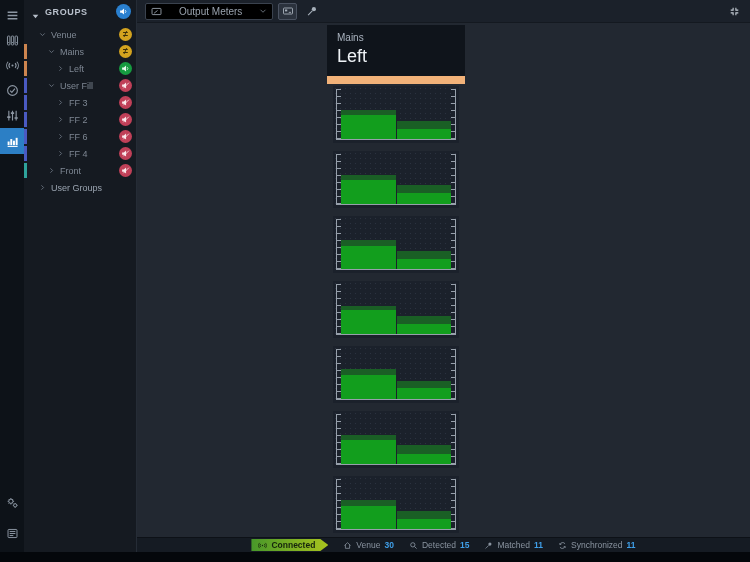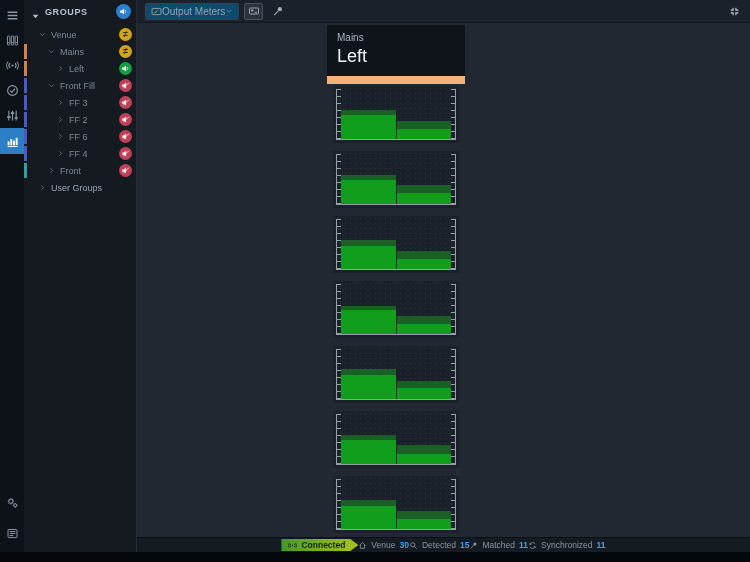--- a/index.html
+++ b/index.html
@@ -36,21 +36,21 @@
   .tree-row.bright .tree-label { color:#9aa4b0; }
   .badge { position:absolute; right:4px; top:2px; width:13px; height:13px; border-radius:50%; display:flex; align-items:center; justify-content:center; cursor:pointer; }
   .badge svg { width:9px; height:9px; }
   .badge.mixed { background:var(--badge-mixed,#d3a31f); color:#3a2f0a; font-size:9px; font-weight:bold; line-height:1; }
   .badge.unmuted { background:var(--badge-unmuted,#169b40); color:#eafbef; }
   .badge.muted { background:var(--badge-muted,#c04058); color:#fbe9ec; }
 
   
   .main { flex:1; display:flex; flex-direction:column; min-width:0; background:#222831; }
   .topbar { height:23px; background:#1b212a; border-bottom:1px solid #141920; display:flex; align-items:center; padding-left:8px; flex-shrink:0; }
-  .dropdown { height:17px; background:#0c4a6e; border:1px solid #3a424e; border-radius:2px; display:flex; align-items:center; padding:0 5px; gap:0; color:#99a2ad; font-size:10px; cursor:pointer; }
+  .dropdown { height:17px; background:#000000; border:1px solid #3a424e; border-radius:2px; display:flex; align-items:center; padding:0 5px; gap:17px; color:#99a2ad; font-size:10px; cursor:pointer; }
   .dropdown svg { width:11px; height:11px; }
   .dropdown .dd-chevron svg { width:8px; height:8px; color:#7c8692; }
   .toolbar-btn { width:19px; height:17px; margin-left:5px; display:flex; align-items:center; justify-content:center; color:#a7b0ba; border:1px solid transparent; border-radius:2px; cursor:pointer; }
   .toolbar-btn.active { background:#2b323d; border-color:#4a5260; }
   .toolbar-btn svg { width:12px; height:12px; }
   .collapse-btn { margin-left:auto; margin-right:10px; color:#c6cdd5; cursor:pointer; display:flex; }
   .collapse-btn svg { width:11px; height:11px; }
 
   .content { flex:1; position:relative; overflow:hidden; background:#222831; }
 
@@ -73,21 +73,21 @@
     background: repeating-linear-gradient(to bottom, #97a0ab 0 1px, transparent 1px 7px); }
   .ruler.left .ticks { left:0; }
   .ruler.right .ticks { right:0; }
   .baseline { position:absolute; left:3px; right:3px; bottom:3px; height:1px; background:#97a0ab; }
   .bars { position:absolute; left:8px; right:8px; top:4px; bottom:4px; display:flex; gap:1px; }
   .bar { flex:1; position:relative; }
   .bar .fill { position:absolute; bottom:0; left:0; right:0; background:var(--bar-bright,#129e1d); }
   .bar .peakseg { position:absolute; left:0; right:0; background:var(--bar-dark,#1a5f25); }
 
   
-  .statusbar { height:15px; background:#151b23; border-top:1px solid #0d1117; display:flex; align-items:center; justify-content:center; flex-shrink:0; }
+  .statusbar { height:15px; background:#151b23; border-top:1px solid #0d1117; display:flex; align-items:center; justify-content:center; gap:15px; flex-shrink:0; }
   .connected-badge { height:12px; padding:0 13px 0 7px; background:linear-gradient(90deg,#47972a,#a8c31e);
     clip-path:polygon(0 0, calc(100% - 8px) 0, 100% 50%, calc(100% - 8px) 100%, 0 100%);
     color:#15230d; font-size:8.5px; font-weight:bold; display:flex; align-items:center; gap:4px; }
   .connected-badge svg { width:9px; height:9px; }
   .status-item { display:flex; align-items:center; gap:4px; color:#8a94a0; font-size:8.5px; }
   .status-item svg { width:9px; height:9px; }
   .status-value { color:var(--num-blue,#3f9fe8); font-weight:bold; }
 
   .bottom-strip { height:10px; background:#04070b; flex-shrink:0; }
 </style>
@@ -220,21 +220,21 @@
                   <path d="M11,5.5 a3.4,3.4 0 0 1 0,5" stroke="currentColor" stroke-width="1.4" fill="none"></path>
                 </svg>
               </span>
             </span>
           </div>
           <div class="tree-row">
             <span class="color-bar" style="background: rgb(74, 90, 194);"></span>
             <span class="tree-chevron" style="margin-left: 24px;"><svg viewBox="0 0 16 16">
                 <polyline points="3,5.5 8,10.5 13,5.5" stroke="currentColor" stroke-width="2" fill="none"></polyline>
               </svg></span>
-            <span class="tree-label">Front Fill</span>
+            <span class="tree-label">User Fill</span>
             <span class="badge muted">
               <span style="display: flex;">
                 <svg viewBox="0 0 16 16">
                   <polygon points="2,6 5,6 9,2.8 9,13.2 5,10 2,10" fill="currentColor"></polygon>
                   <path d="M14,3 L4,13" stroke="currentColor" stroke-width="1.5" fill="none"></path>
                 </svg>
               </span>
             </span>
           </div>
           <div class="tree-row">

